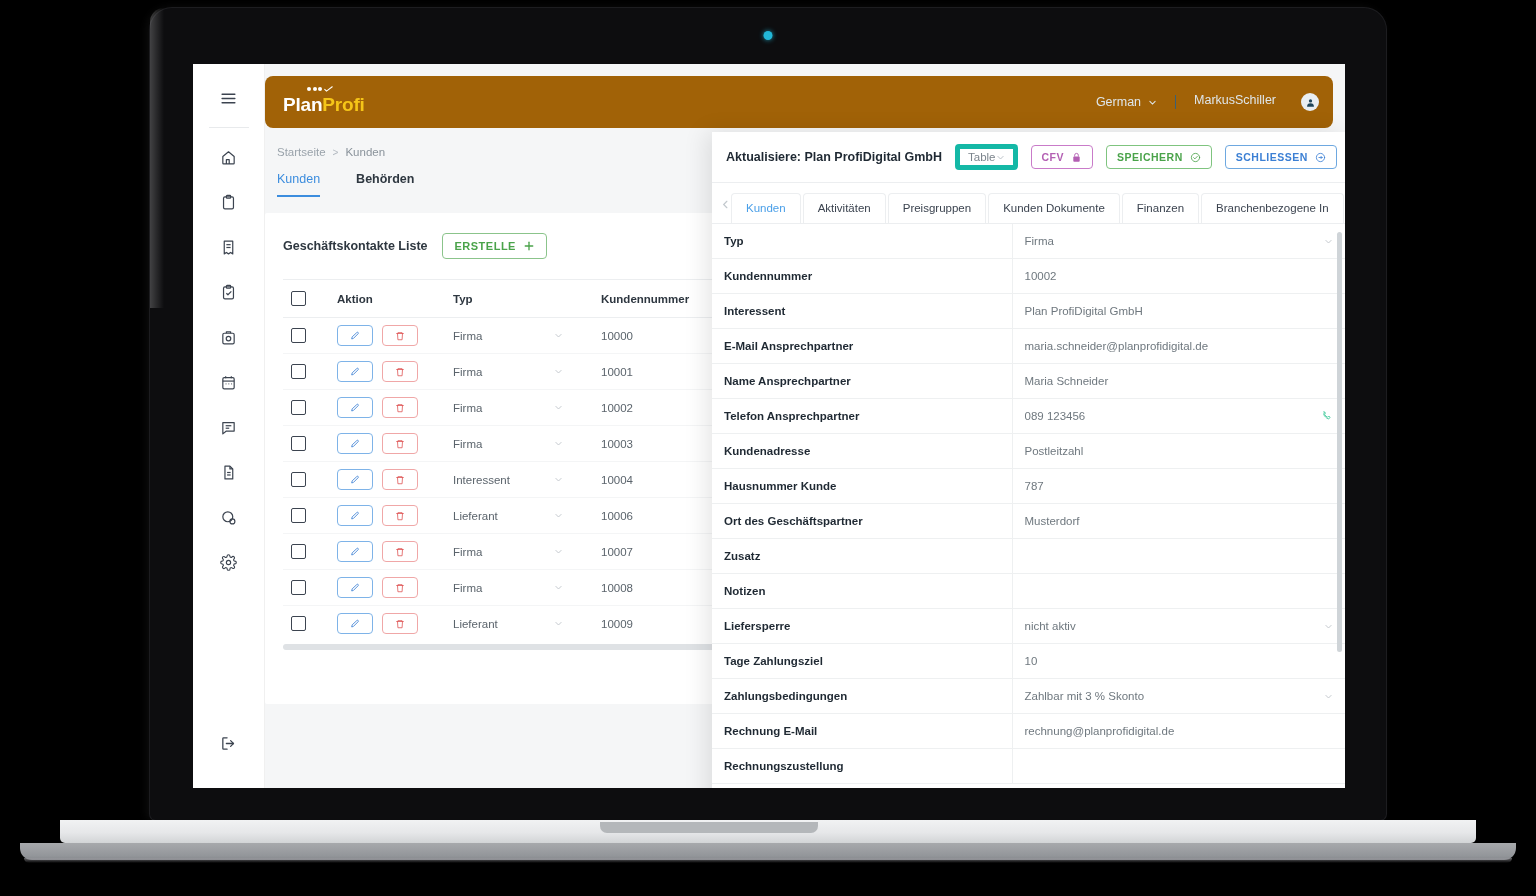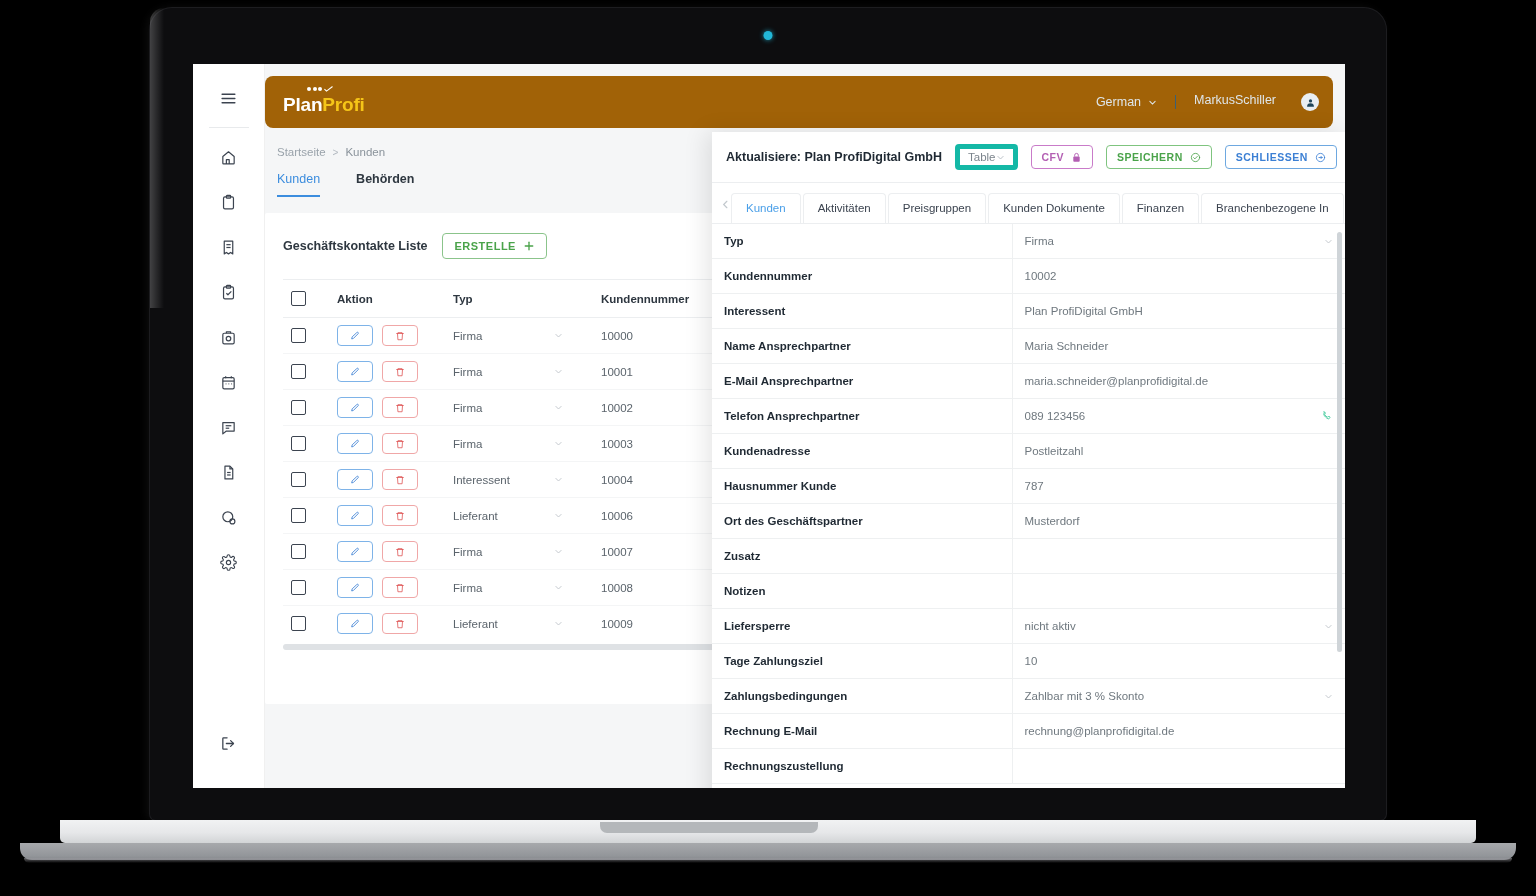--- a/index.html
+++ b/index.html
@@ -825,32 +825,32 @@
                 </tr>
                 <tr>
                   <td class="lbl">Interessent</td>
                   <td class="val">
                     <div class="val-inner">
                       <span>Plan ProfiDigital GmbH</span>
                     </div>
                   </td>
                 </tr>
                 <tr>
+                  <td class="lbl">E-Mail Ansprechpartner</td>
+                  <td class="val">
+                    <div class="val-inner">
+                      <span>maria.schneider@planprofidigital.de</span>
+                    </div>
+                  </td>
+                </tr>
+                <tr>
                   <td class="lbl">Name Ansprechpartner</td>
                   <td class="val">
                     <div class="val-inner">
                       <span>Maria Schneider</span>
-                    </div>
-                  </td>
-                </tr>
-                <tr>
-                  <td class="lbl">E-Mail Ansprechpartner</td>
-                  <td class="val">
-                    <div class="val-inner">
-                      <span>maria.schneider@planprofidigital.de</span>
                     </div>
                   </td>
                 </tr>
                 <tr>
                   <td class="lbl">Telefon Ansprechpartner</td>
                   <td class="val">
                     <div class="val-inner">
                       <span>089 123456</span>
                       <span class="phone-ic">
                         <svg viewBox="0 0 24 24" fill="none" stroke="currentColor" stroke-width="1.8" stroke-linecap="round" stroke-linejoin="round">

